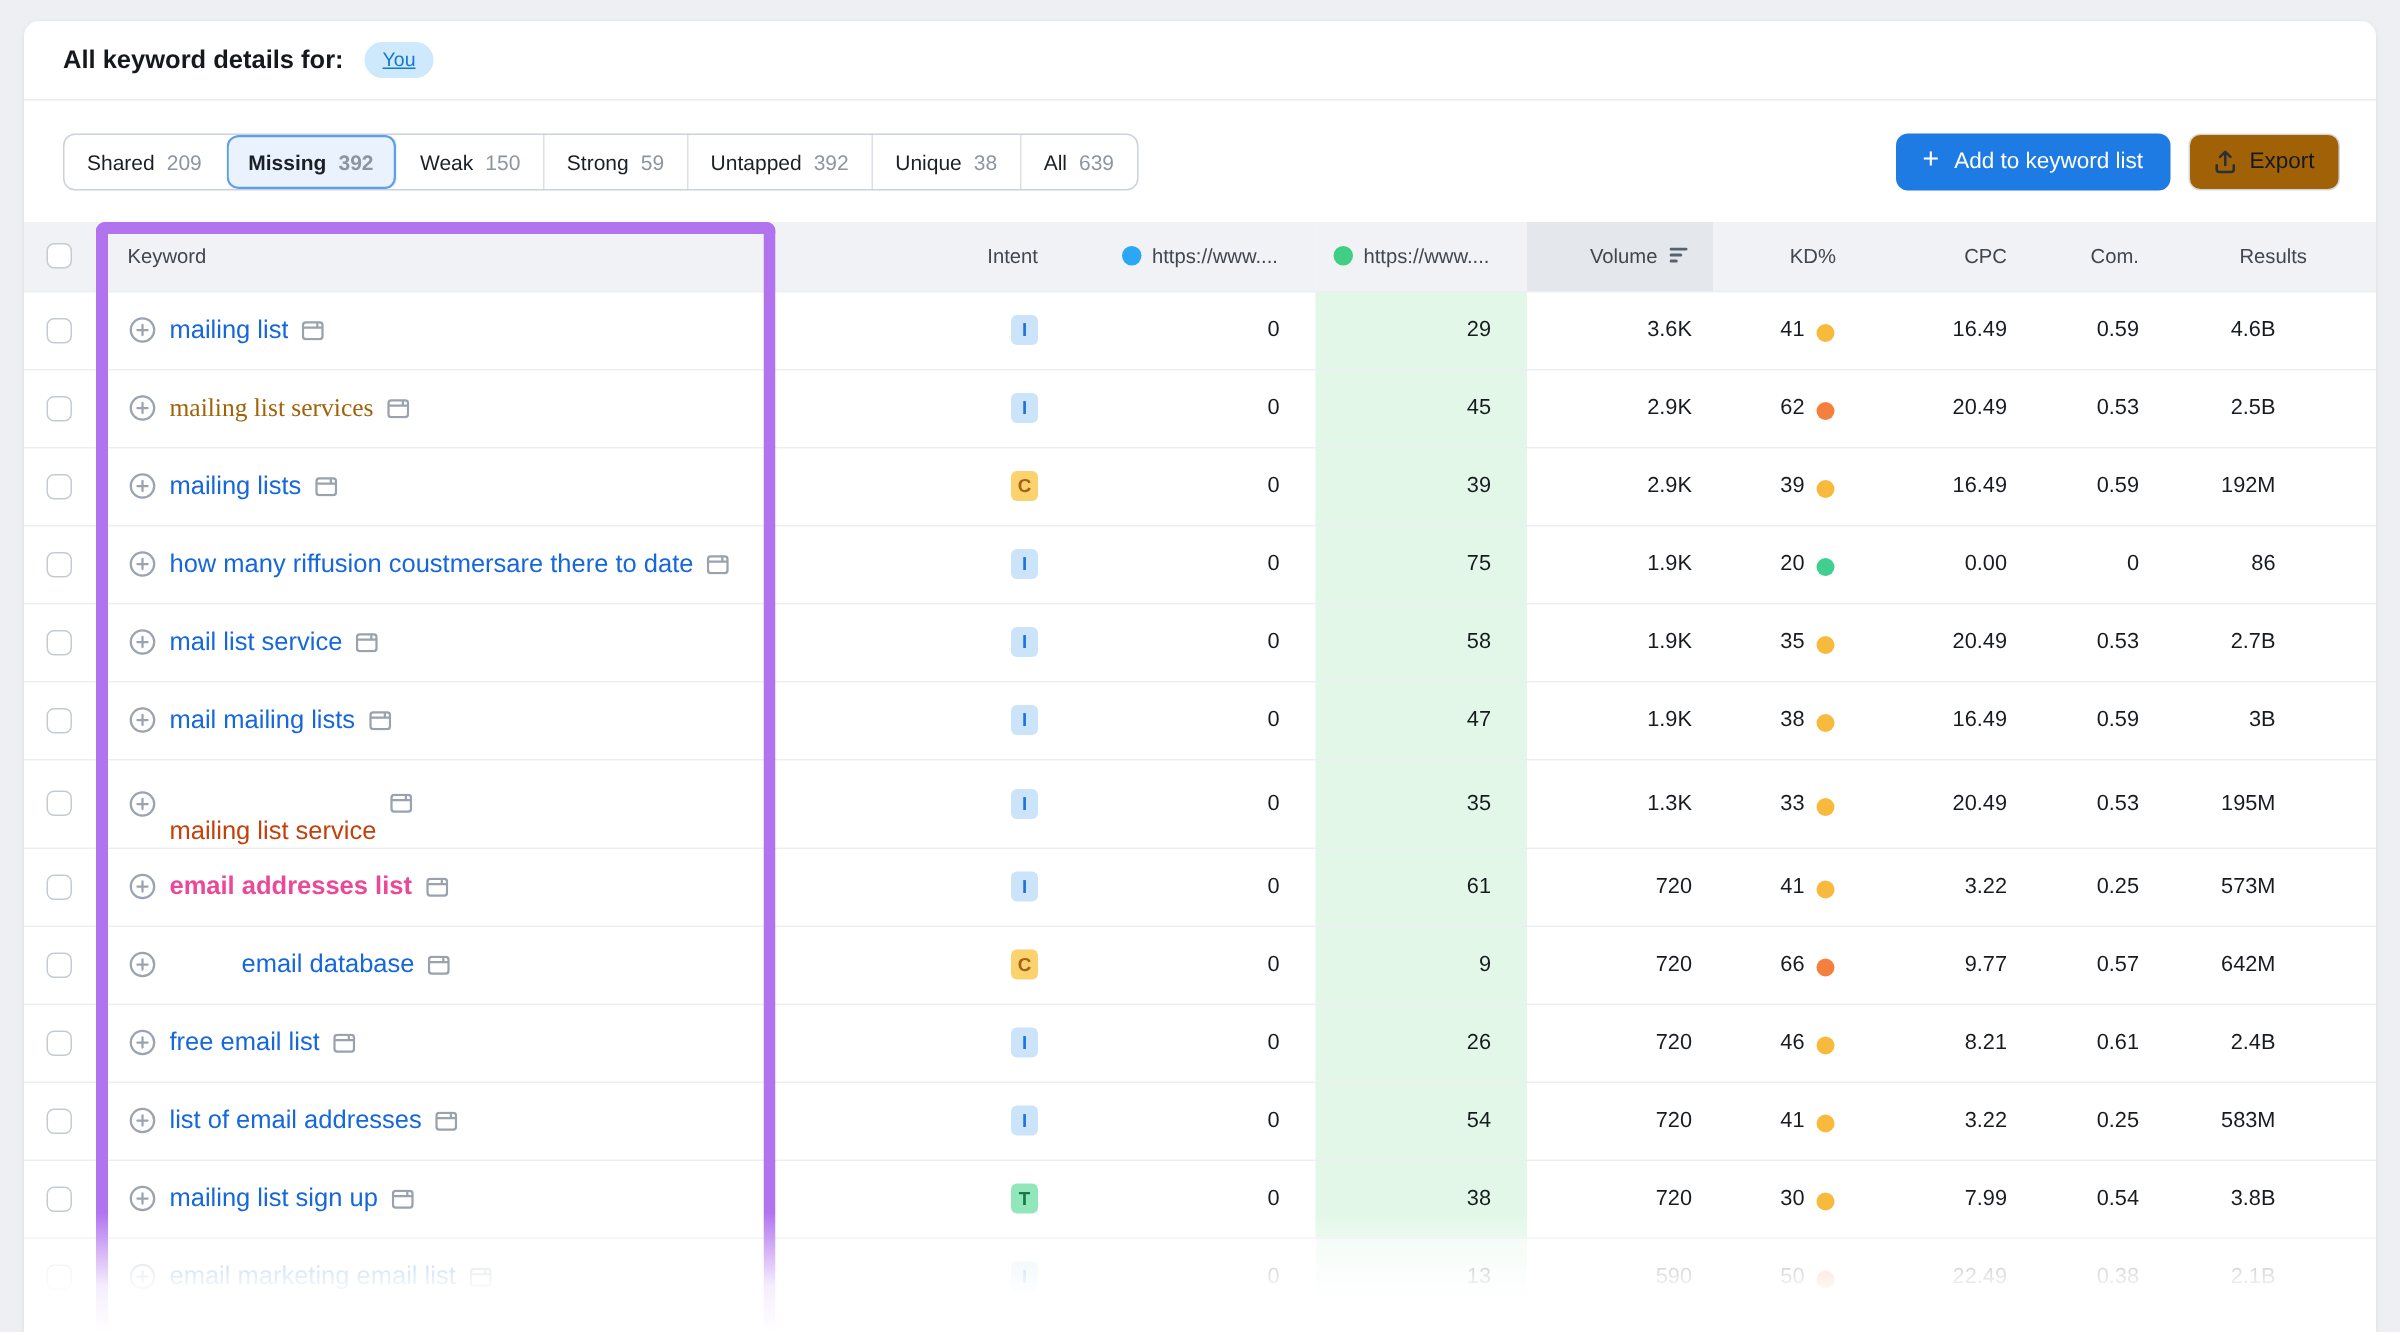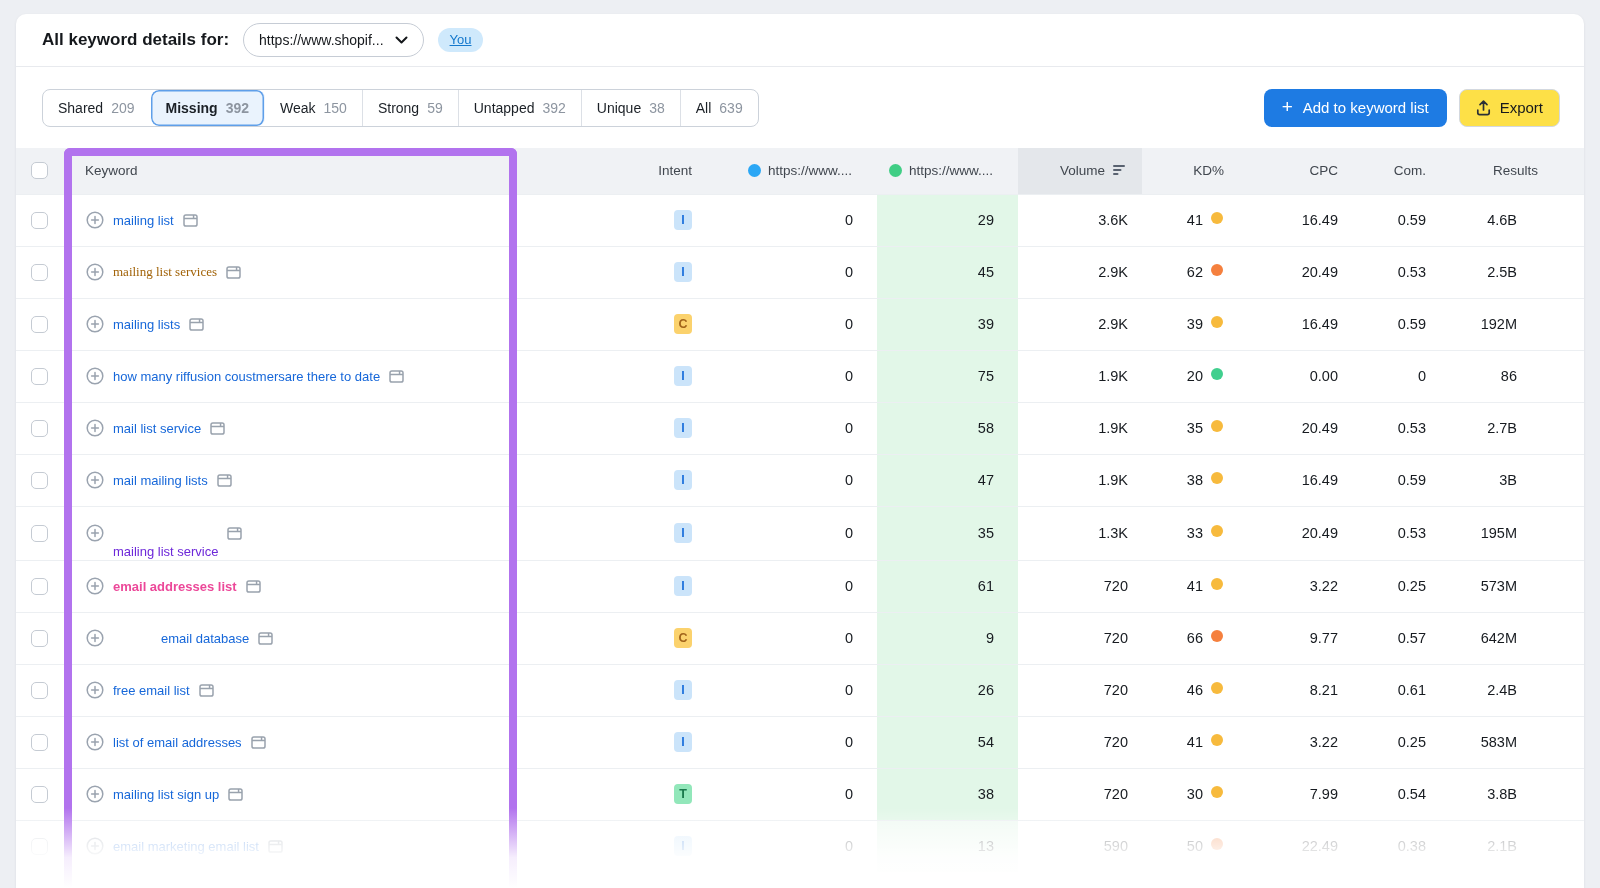--- a/index.html
+++ b/index.html
@@ -29,21 +29,21 @@
   .tab:last-child{border-right:none;}
   .tab .count{color:#8d95a0;}
   .tab.active{background:#eaf3fd;border-radius:8px;box-shadow:inset 0 0 0 1.5px #5f9fe9;
     border-right-color:transparent;font-weight:700;text-align:center;}
   .tab:has(+ .tab.active){border-right-color:transparent;}
   .actions{display:flex;gap:12px;}
   .btn-primary{display:flex;align-items:center;gap:10px;height:38px;padding:0 18px;
     border:none;border-radius:8px;color:#fff;font-size:15px;cursor:pointer;font-family:inherit;}
   .btn-primary .plus{font-size:19px;font-weight:400;line-height:1;margin-top:-2px;}
   .btn-secondary{display:flex;align-items:center;gap:9px;height:38px;padding:0 16px;
-    background:#fde047;border:1px solid #d3d8df;border-radius:8px;color:#16191d;font-size:15px;
+    background:#a16207;border:1px solid #d3d8df;border-radius:8px;color:#16191d;font-size:15px;
     cursor:pointer;font-family:inherit;}
 
   
   .table-wrap{position:absolute;left:0;right:0;top:134px;bottom:0;overflow:hidden;}
   table{width:100%;border-collapse:collapse;table-layout:fixed;}
   thead th{background:#f0f2f5;height:46px;font-weight:400;font-size:13.5px;color:#41474f;
     vertical-align:middle;}
   th.c-volume{background:#e4e7eb;}
   .th-left{text-align:left;padding-left:23px;}
   .th-right{text-align:right;padding-right:14px;}
@@ -53,56 +53,48 @@
   .th-flex.vol{gap:8px;padding-right:14px;}
   .site-dot{width:13px;height:13px;border-radius:50%;flex:0 0 auto;}
 
   tbody td{height:52px;border-top:1px solid #eceff2;font-size:14.5px;color:#171b20;
     vertical-align:middle;}
   td.green{background:#e2f7e8;}
   .c-check,.th-check{text-align:center;}
   .checkbox{display:inline-block;width:17px;height:17px;border:1.6px solid #c5cbd3;
     border-radius:5px;background:#fff;vertical-align:middle;cursor:pointer;}
   .kw{display:flex;align-items:center;gap:9px;padding-left:23px;}
-  .kw a{text-decoration:none;font-size:13px;white-space:nowrap;overflow:hidden;}
+  .kw a{text-decoration:none;font-size:17px;white-space:nowrap;overflow:hidden;}
   .icon{display:inline-flex;align-items:center;cursor:pointer;flex:0 0 auto;}
   .num{text-align:right;padding-right:14px;}
   .pr24{padding-right:24px;}
   .pr46{padding-right:67px;}
   .c-intent{text-align:right;padding-right:24px;}
   .intent-badge{display:inline-block;min-width:18px;height:20px;line-height:20px;
     border-radius:4px;font-size:12.5px;font-weight:700;text-align:center;padding:0 2px;}
-  .kd-wrap{display:flex;justify-content:flex-end;align-items:flex-start;gap:8px;padding-right:14px;}
+  .kd-wrap{display:flex;justify-content:flex-end;align-items:flex-end;gap:8px;padding-right:14px;}
   .kd-dot{width:12px;height:12px;border-radius:50%;flex:0 0 auto;}
   tr.faded{opacity:.5;}
 
   
   .kw-highlight{position:absolute;left:48px;top:134px;width:453px;bottom:0;
     border:8px solid #b273ee;border-bottom:none;border-radius:6px 6px 0 0;
     pointer-events:none;z-index:5;}
   .green-tail{position:absolute;left:861px;width:141px;top:856px;bottom:0;background:#e2f7e8;}
   .bottom-fade{position:absolute;left:0;right:0;bottom:0;height:80px;z-index:6;
     background:linear-gradient(180deg,rgba(255,255,255,0) 0%,rgba(255,255,255,.88) 62%,#fff 100%);
     pointer-events:none;}
 </style>
 </head>
 <body>
 
 <div class="card">
 
   <div class="topbar">
     <span class="title">All keyword details for:</span>
-    <button class="domain-select">
-      <span>https://www.shopif...</span>
-      <span class="icon">
-        <svg width="13" height="8" viewBox="0 0 13 8">
-            <path d="M1.5 1.5 6.5 6.5 11.5 1.5" fill="none" stroke="#14171a" stroke-width="2" stroke-linecap="round" stroke-linejoin="round"></path>
-          </svg>
-      </span>
-    </button>
     <span class="you-badge">You</span>
   </div>
 
   <div class="toolbar">
     <div class="tabs">
         <div class="tab">
           <span>Shared</span>
           <span class="count">209</span>
         </div>
         <div class="tab active">
@@ -401,21 +393,21 @@
           <tr>
             <td class="c-check"><span class="checkbox"></span></td>
             <td class="">
               <div class="kw">
                 <span class="icon">
                   <svg width="18" height="18" viewBox="0 0 18 18">
                     <circle cx="9" cy="9" r="7.8" fill="none" stroke="#9aa3af" stroke-width="1.5"></circle>
                     <path d="M9 5.6v6.8M5.6 9h6.8" stroke="#9aa3af" stroke-width="1.5" fill="none" stroke-linecap="round"></path>
                   </svg>
                 </span>
-                <a href="#" style="color: #6d28d9; margin-top: 36px;">mailing list service</a>
+                <a href="#" style="color: #c2410c; margin-top: 36px;">mailing list service</a>
                 <span class="icon">
                   <svg width="15" height="13" viewBox="0 0 16 14">
                     <rect x="1" y="1" width="14" height="12" rx="2" fill="none" stroke="#99a2ad" stroke-width="1.6"></rect>
                     <path d="M1 4.8h14M11.3 1.2v3.4" stroke="#99a2ad" stroke-width="1.6"></path>
                   </svg>
                 </span>
               </div>
             </td>
             <td class="c-intent"><span class="intent-badge" style="background: rgb(203, 228, 250); color: rgb(33, 115, 220);">I</span></td>
             <td class="num pr24">0</td>

